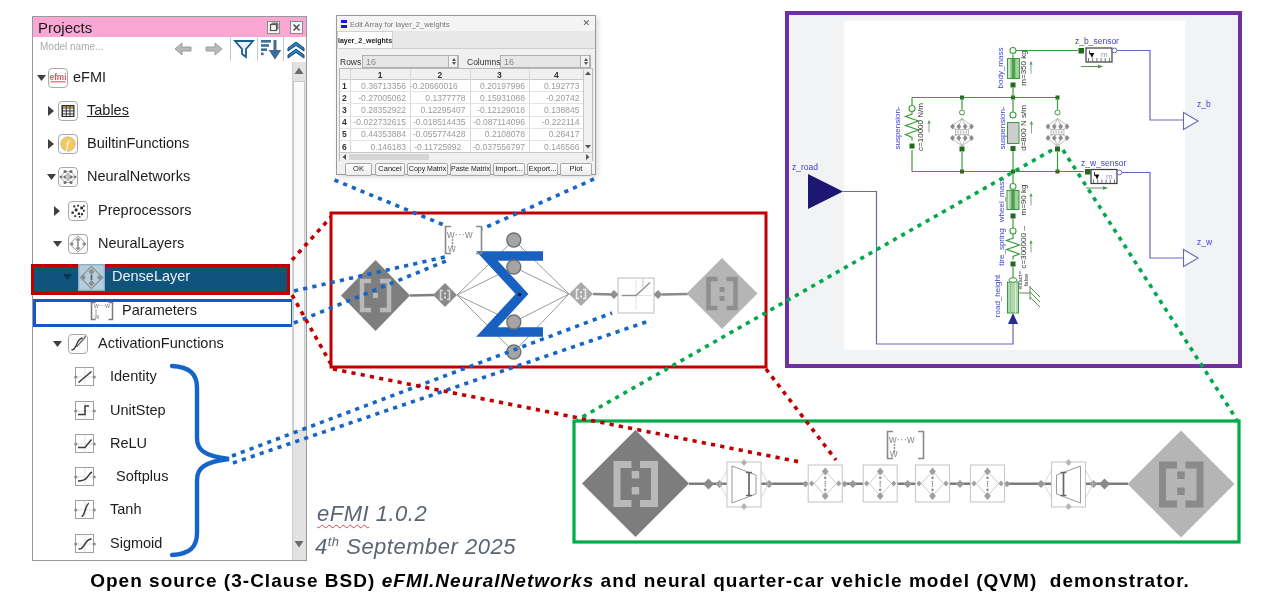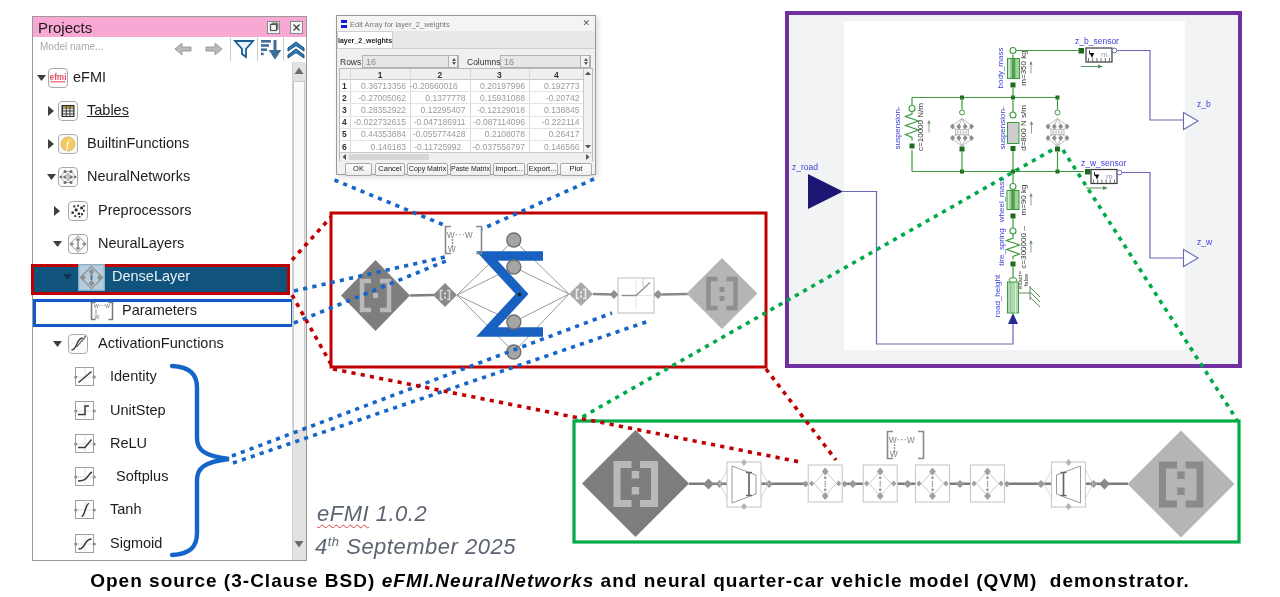--- a/index.html
+++ b/index.html
@@ -389,21 +389,21 @@
         <div style="position:absolute;left:189px;top:23.7px;width:50.5px;text-align:right;font-size:8.5px;color:#9b9b9b">-0.20742</div>
         <div style="position:absolute;left:0;top:46.599999999999994px;width:243px;height:1px;background:#e4e4e4"></div>
         <div style="position:absolute;left:2px;top:35.9px;font-size:8.5px;font-weight:bold;color:#333">3</div>
         <div style="position:absolute;left:10px;top:35.9px;width:56px;text-align:right;font-size:8.5px;color:#9b9b9b">0.28352922</div>
         <div style="position:absolute;left:70px;top:35.9px;width:55.5px;text-align:right;font-size:8.5px;color:#9b9b9b">0.12295407</div>
         <div style="position:absolute;left:129.5px;top:35.9px;width:55.5px;text-align:right;font-size:8.5px;color:#9b9b9b">-0.12129018</div>
         <div style="position:absolute;left:189px;top:35.9px;width:50.5px;text-align:right;font-size:8.5px;color:#9b9b9b">0.138845</div>
         <div style="position:absolute;left:0;top:58.8px;width:243px;height:1px;background:#e4e4e4"></div>
         <div style="position:absolute;left:2px;top:48.099999999999994px;font-size:8.5px;font-weight:bold;color:#333">4</div>
         <div style="position:absolute;left:10px;top:48.099999999999994px;width:56px;text-align:right;font-size:8.5px;color:#9b9b9b">-0.022732615</div>
-        <div style="position:absolute;left:70px;top:48.099999999999994px;width:55.5px;text-align:right;font-size:8.5px;color:#9b9b9b">-0.047186911</div>
+        <div style="position:absolute;left:70px;top:48.099999999999994px;width:55.5px;text-align:right;font-size:8.5px;color:#9b9b9b">-0.018514435</div>
         <div style="position:absolute;left:129.5px;top:48.099999999999994px;width:55.5px;text-align:right;font-size:8.5px;color:#9b9b9b">-0.087114096</div>
         <div style="position:absolute;left:189px;top:48.099999999999994px;width:50.5px;text-align:right;font-size:8.5px;color:#9b9b9b">-0.222114</div>
         <div style="position:absolute;left:0;top:71px;width:243px;height:1px;background:#e4e4e4"></div>
         <div style="position:absolute;left:2px;top:60.3px;font-size:8.5px;font-weight:bold;color:#333">5</div>
         <div style="position:absolute;left:10px;top:60.3px;width:56px;text-align:right;font-size:8.5px;color:#9b9b9b">0.44353884</div>
         <div style="position:absolute;left:70px;top:60.3px;width:55.5px;text-align:right;font-size:8.5px;color:#9b9b9b">-0.055774428</div>
         <div style="position:absolute;left:129.5px;top:60.3px;width:55.5px;text-align:right;font-size:8.5px;color:#9b9b9b">0.2108078</div>
         <div style="position:absolute;left:189px;top:60.3px;width:50.5px;text-align:right;font-size:8.5px;color:#9b9b9b">0.26417</div>
         <div style="position:absolute;left:0;top:83.2px;width:243px;height:1px;background:#e4e4e4"></div>
         <div style="position:absolute;left:2px;top:72.5px;font-size:8.5px;font-weight:bold;color:#333">6</div>

